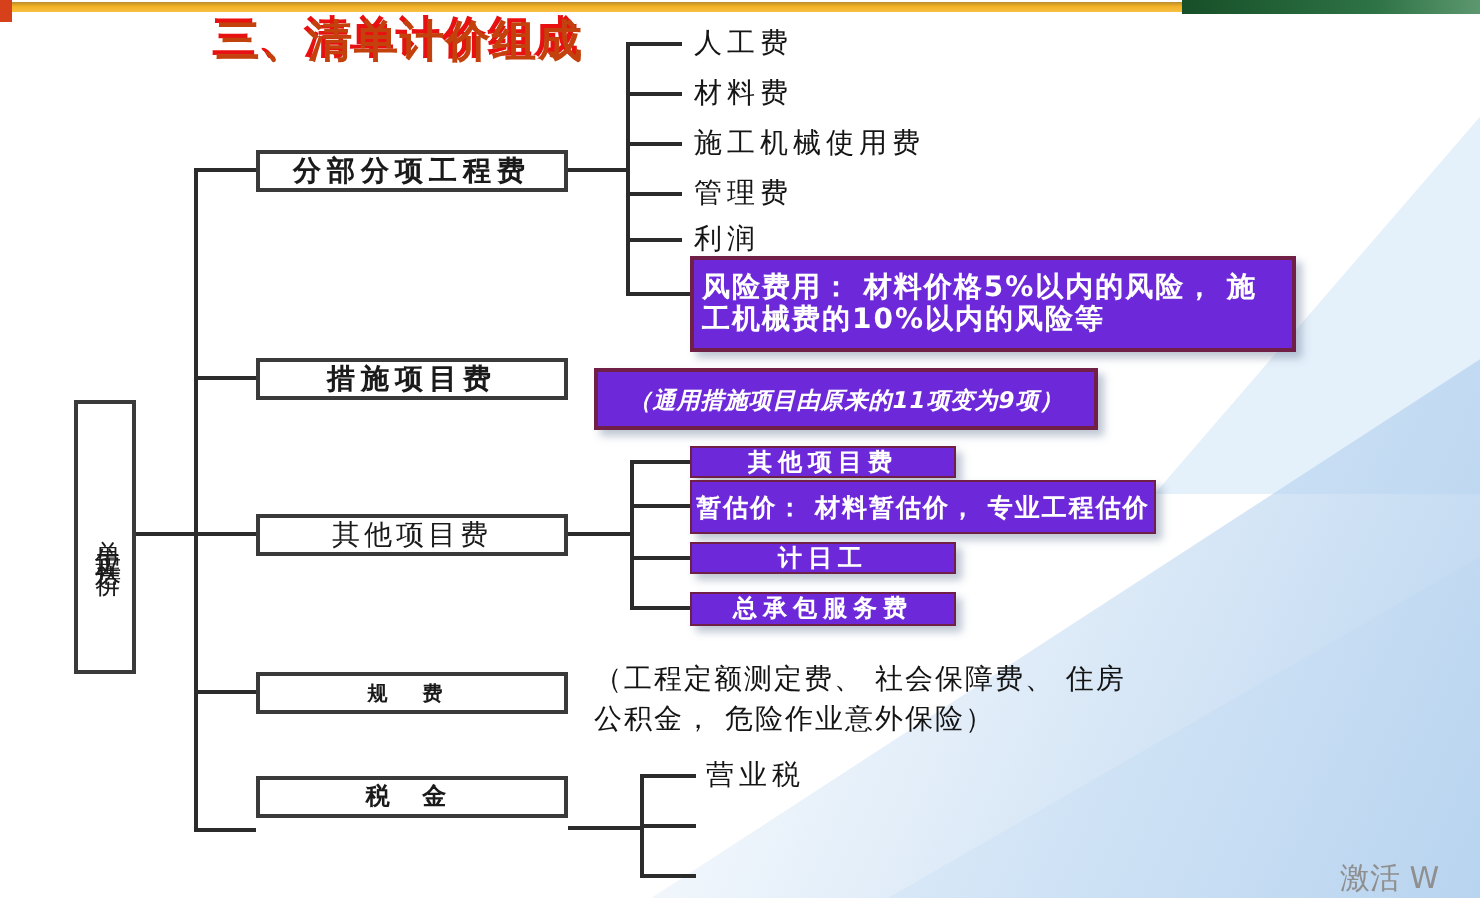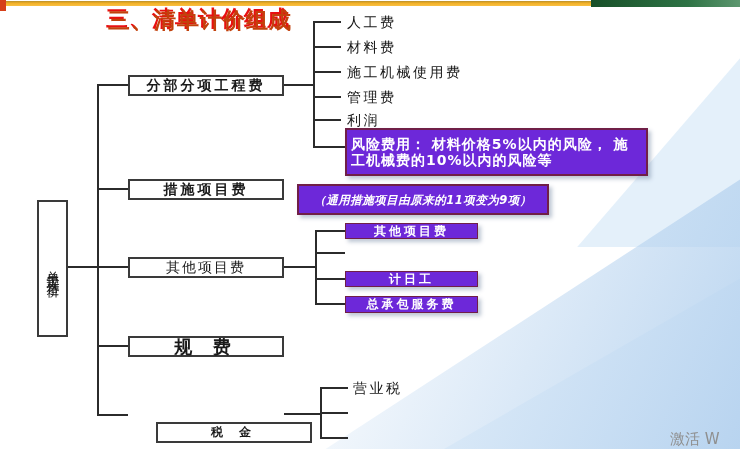--- a/index.html
+++ b/index.html
@@ -38,21 +38,21 @@
   
   .ln{position:absolute;background:#2b2b2b;}
   
   .box{
     position:absolute;left:128px;width:156px;height:21px;
     border:2px solid #3a3a3a;background:#fff;box-sizing:border-box;
     display:flex;align-items:center;justify-content:center;
     font-size:14px;letter-spacing:3px;color:#1a1a1a;white-space:nowrap;font-weight:bold;
   }
   .box.bold{font-weight:normal;letter-spacing:2px;}
-  .box.sp{letter-spacing:7px;font-size:18px;}
+  .box.sp{letter-spacing:7px;font-size:10px;}
   .box.sm{letter-spacing:6px;font-size:12px;}
   
   .rootbox{
     position:absolute;left:37px;top:200px;width:31px;height:137px;
     border:2px solid #3a3a3a;background:#fff;box-sizing:border-box;
     display:flex;align-items:center;justify-content:center;
     writing-mode:vertical-rl;text-orientation:upright;
     font-size:13px;letter-spacing:3px;color:#1a1a1a;
   }
   
@@ -116,21 +116,21 @@
   </div>
   <div class="box" style="top:179px;">
     <span>措施项目费</span>
   </div>
   <div class="box bold" style="top:257px;">
     <span>其他项目费</span>
   </div>
   <div class="box sp" style="top:336px;">
     <span>规  费</span>
   </div>
-  <div class="box sm" style="top:422px;margin-left:28px;">
+  <div class="box sm" style="top:388px;">
     <span>税  金</span>
   </div>
 
   <div class="ln" style="left:284px;top:84px;width:29px;height:2px;"></div>
   <div class="ln" style="left:313px;top:21px;width:2px;height:127px;"></div>
   <div class="ln" style="left:313px;top:21px;width:28px;height:2px;"></div>
   <div class="ln" style="left:313px;top:46px;width:28px;height:2px;"></div>
   <div class="ln" style="left:313px;top:71px;width:28px;height:2px;"></div>
   <div class="ln" style="left:313px;top:96px;width:28px;height:2px;"></div>
   <div class="ln" style="left:313px;top:119px;width:28px;height:2px;"></div>
@@ -153,27 +153,31 @@
   <div class="ln" style="left:284px;top:266px;width:31px;height:2px;"></div>
   <div class="ln" style="left:315px;top:230px;width:2px;height:75px;"></div>
   <div class="ln" style="left:315px;top:230px;width:30px;height:2px;"></div>
   <div class="ln" style="left:315px;top:252px;width:30px;height:2px;"></div>
   <div class="ln" style="left:315px;top:278px;width:30px;height:2px;"></div>
   <div class="ln" style="left:315px;top:303px;width:30px;height:2px;"></div>
 
   <div class="pbox child" style="top:223px;">
     <span>其他项目费</span>
   </div>
+  <div class="pbox childwide">
+    <span>暂估价： 材料暂估价， 专业工程估价</span>
+  </div>
   <div class="pbox child" style="top:296px;height:17px;">
     <span>总承包服务费</span>
   </div>
   <div class="pbox child" style="top:271px;">
     <span>计日工</span>
   </div>
 
+  <div class="fees-note">（工程定额测定费、 社会保障费、 住房公积金， 危险作业意外保险）</div>
 
   <div class="ln" style="left:284px;top:413px;width:36px;height:2px;"></div>
   <div class="ln" style="left:320px;top:387px;width:2px;height:52px;"></div>
   <div class="ln" style="left:320px;top:387px;width:28px;height:2px;"></div>
   <div class="ln" style="left:320px;top:412px;width:28px;height:2px;"></div>
   <div class="ln" style="left:320px;top:437px;width:28px;height:2px;"></div>
 
   <div class="leaf" style="left:353px;top:379px;">营业税</div>
 
   <div class="watermark">激活 W</div>

